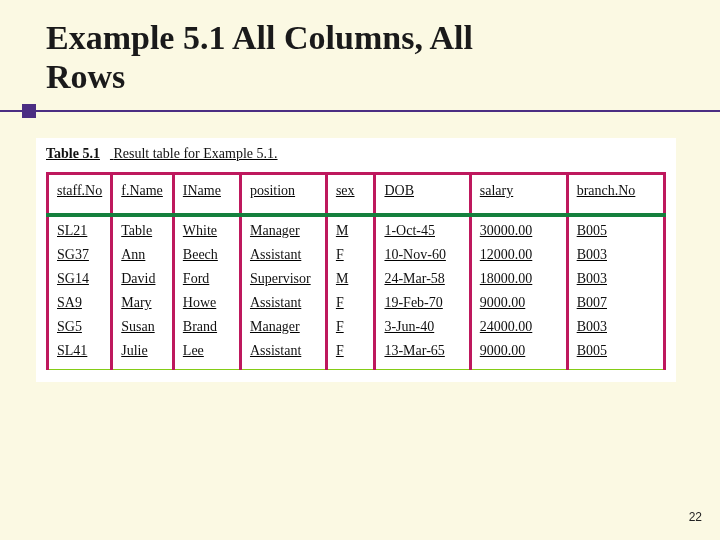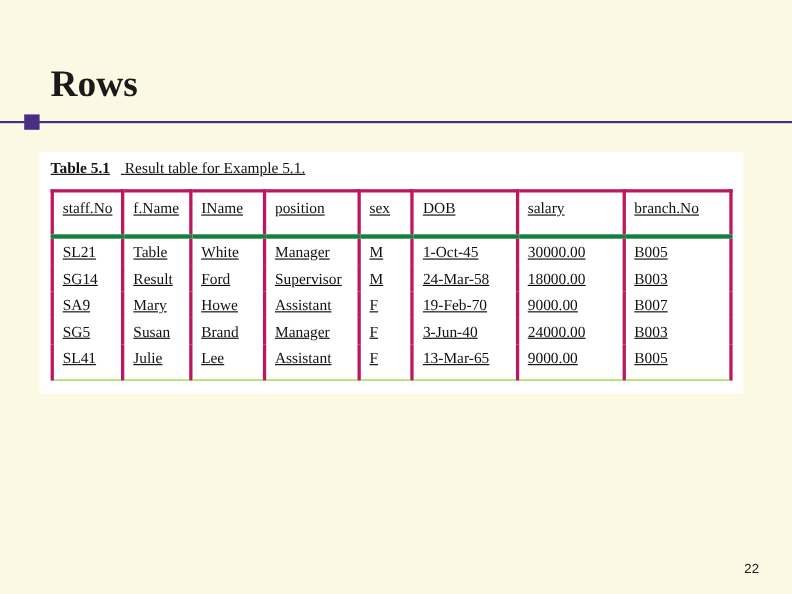--- a/index.html
+++ b/index.html
@@ -85,34 +85,34 @@
   .col-staffno { width: 9%; }
   .col-fname   { width: 10%; }
   .col-lname   { width: 11%; }
   .col-pos     { width: 14%; }
   .col-sex     { width: 8%; }
   .col-dob     { width: 16%; }
   .col-salary  { width: 16%; }
   .col-branch  { width: 16%; }
   .pagenum {
     position: absolute;
-    right: 30px;
+    right: 18px;
     bottom: 16px;
     font-size: 12px;
     color: #222;
     font-family: Arial, sans-serif;
   }
 </style>
 </head>
 <body>
 
 <div class="slide">
 
   <h1 class="title">
-    <br>
+    <span>Example 5.1  All Columns, All</span><br>
     <span>Rows</span>
   </h1>
 
   <div class="rule-wrap">
     <div class="rule-box"></div>
     <div class="rule-line"></div>
   </div>
 
   <div class="table-zone">
     <div class="caption">
@@ -138,22 +138,32 @@
           <td>SL21</td>
           <td>Table</td>
           <td>White</td>
           <td>Manager</td>
           <td>M</td>
           <td>1-Oct-45</td>
           <td>30000.00</td>
           <td>B005</td>
         </tr>
         <tr>
+          <td>SG37</td>
+          <td>Ann</td>
+          <td>Beech</td>
+          <td>Assistant</td>
+          <td>F</td>
+          <td>10-Nov-60</td>
+          <td>12000.00</td>
+          <td>B003</td>
+        </tr>
+        <tr>
           <td>SG14</td>
-          <td>Result</td>
+          <td>David</td>
           <td>Ford</td>
           <td>Supervisor</td>
           <td>M</td>
           <td>24-Mar-58</td>
           <td>18000.00</td>
           <td>B003</td>
         </tr>
         <tr>
           <td>SA9</td>
           <td>Mary</td>

